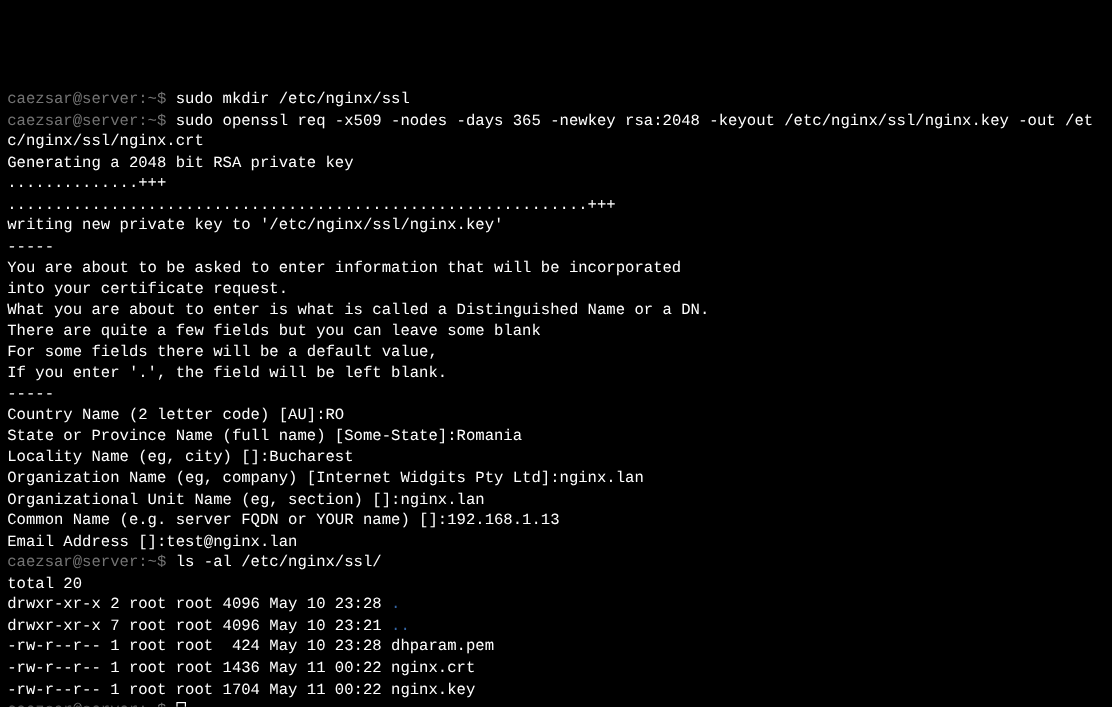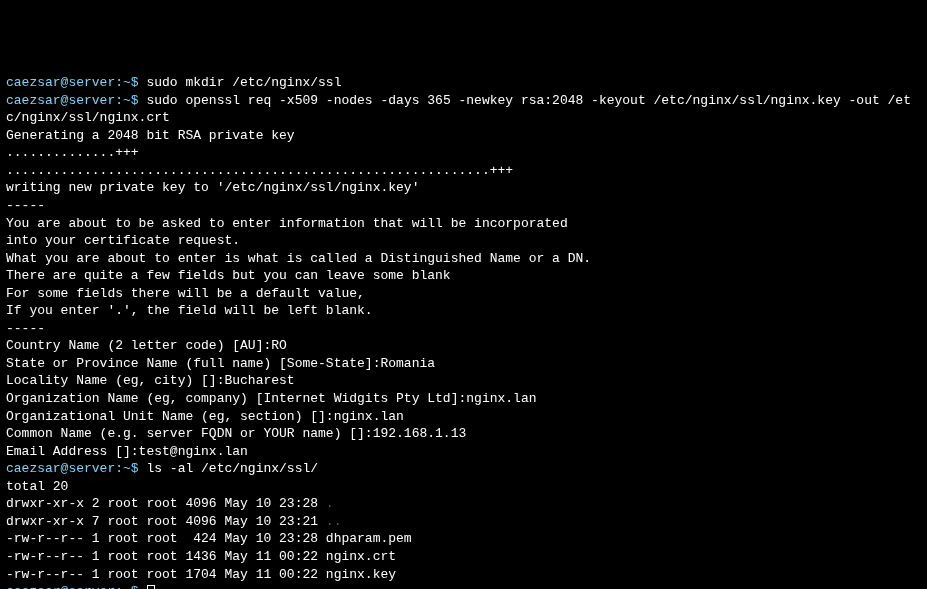--- a/index.html
+++ b/index.html
@@ -14,21 +14,21 @@
       font-size: 13px;
       line-height: 1.35;
       padding: 4px 6px;
       width: 927px;
       height: 589px;
       overflow: hidden;
       white-space: pre-wrap;
       word-break: break-all;
     }
     .prompt-user {
-      color: #7dd3fc;
+      color: #737373;
     }
     .command {
       color: #ffffff;
       text-align: center;
     }
     .output {
       color: #ffffff;
     }
     .dot-blue {
       color: #3465a4;

